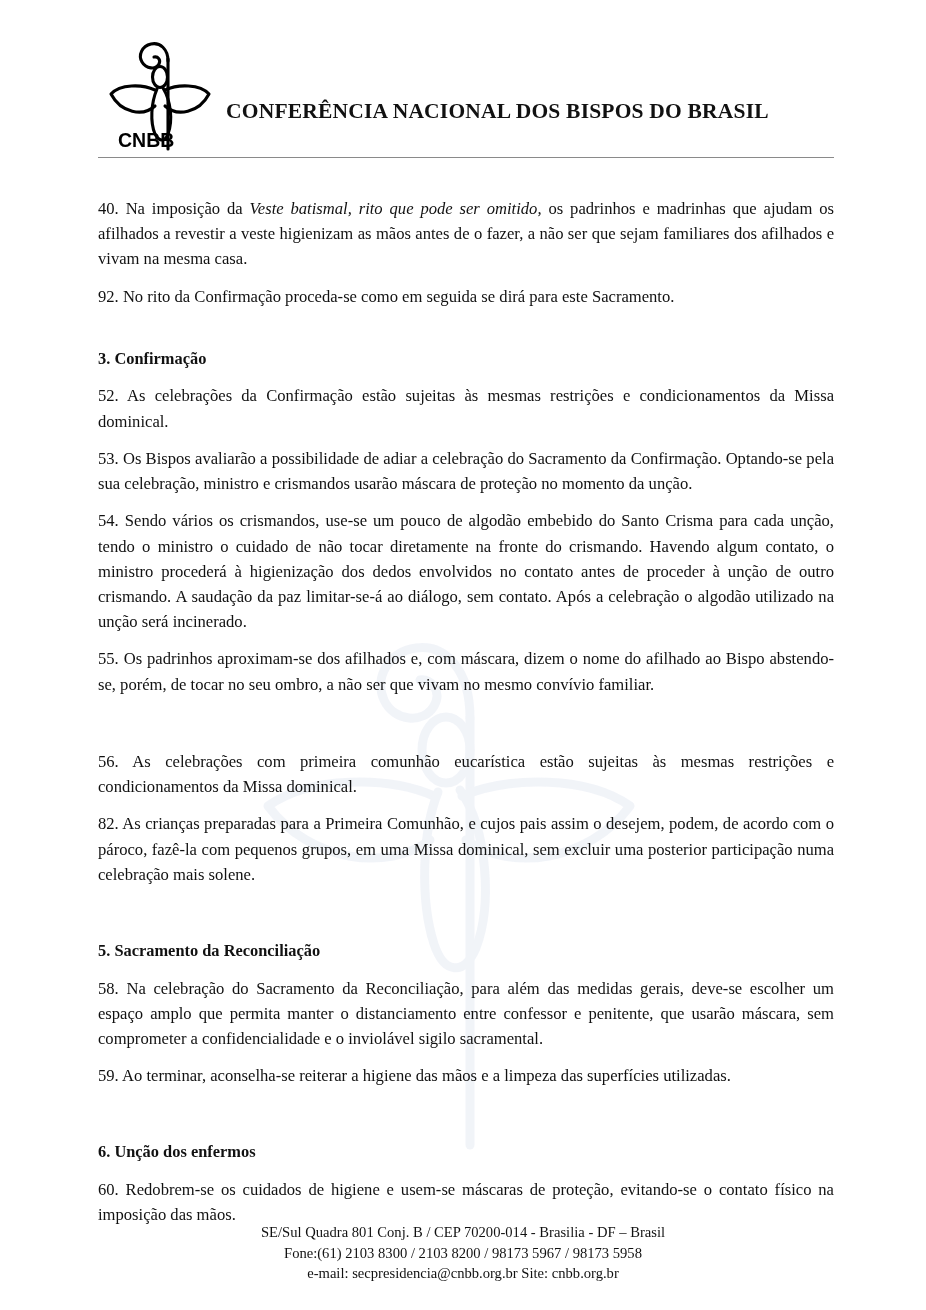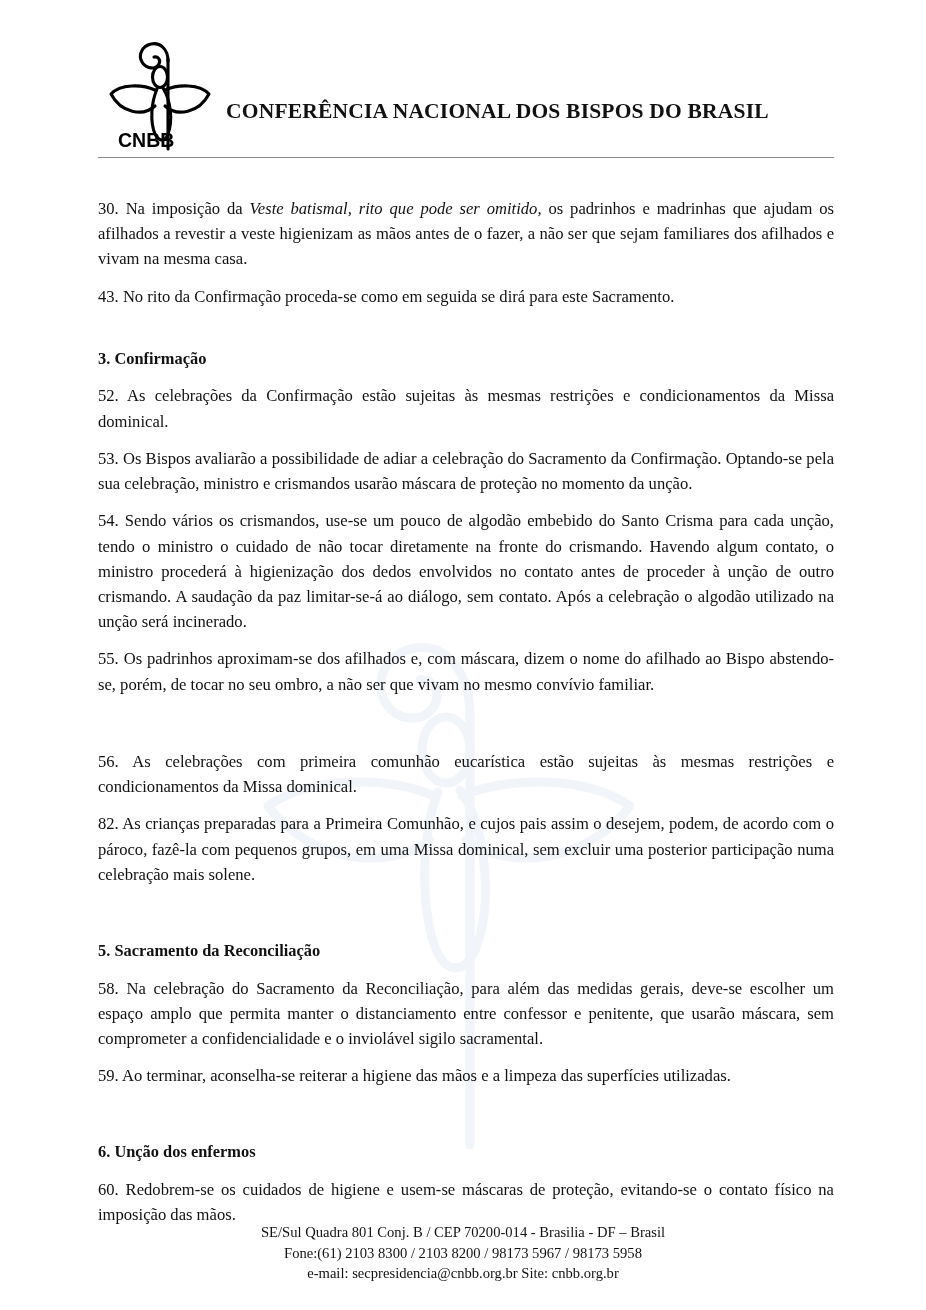--- a/index.html
+++ b/index.html
@@ -157,23 +157,23 @@
       </svg>
     </div>
 
     <div class="org-title">CONFERÊNCIA NACIONAL DOS BISPOS DO BRASIL</div>
   </div>
 
   <div class="header-rule"></div>
 
   <div class="content">
 
-    <p class="para"><span>30. Na imposição da </span><em class="it">Veste batismal, rito que pode ser omitido,</em><span> os padrinhos e madrinhas que ajudam os afilhados a revestir a veste higienizam as mãos antes de o fazer, a não ser que sejam familiares dos afilhados e vivam na mesma casa.</span></p>
-
-    <p class="para">43. No rito da Confirmação proceda-se como em seguida se dirá para este Sacramento.</p>
+    <p class="para"><span>40. Na imposição da </span><em class="it">Veste batismal, rito que pode ser omitido,</em><span> os padrinhos e madrinhas que ajudam os afilhados a revestir a veste higienizam as mãos antes de o fazer, a não ser que sejam familiares dos afilhados e vivam na mesma casa.</span></p>
+
+    <p class="para">92. No rito da Confirmação proceda-se como em seguida se dirá para este Sacramento.</p>
 
     <div class="spacer-lg"></div>
 
     <p class="sec-head">3. Confirmação</p>
 
     <p class="para">52. As celebrações da Confirmação estão sujeitas às mesmas restrições e condicionamentos da Missa dominical.</p>
     <p class="para">53. Os Bispos avaliarão a possibilidade de adiar a celebração do Sacramento da Confirmação. Optando-se pela sua celebração, ministro e crismandos usarão máscara de proteção no momento da unção.</p>
     <p class="para">54. Sendo vários os crismandos, use-se um pouco de algodão embebido do Santo Crisma para cada unção, tendo o ministro o cuidado de não tocar diretamente na fronte do crismando. Havendo algum contato, o ministro procederá à higienização dos dedos envolvidos no contato antes de proceder à unção de outro crismando. A saudação da paz limitar-se-á ao diálogo, sem contato. Após a celebração o algodão utilizado na unção será incinerado.</p>
     <p class="para">55. Os padrinhos aproximam-se dos afilhados e, com máscara, dizem o nome do afilhado ao Bispo abstendo-se, porém, de tocar no seu ombro, a não ser que vivam no mesmo convívio familiar.</p>
 

